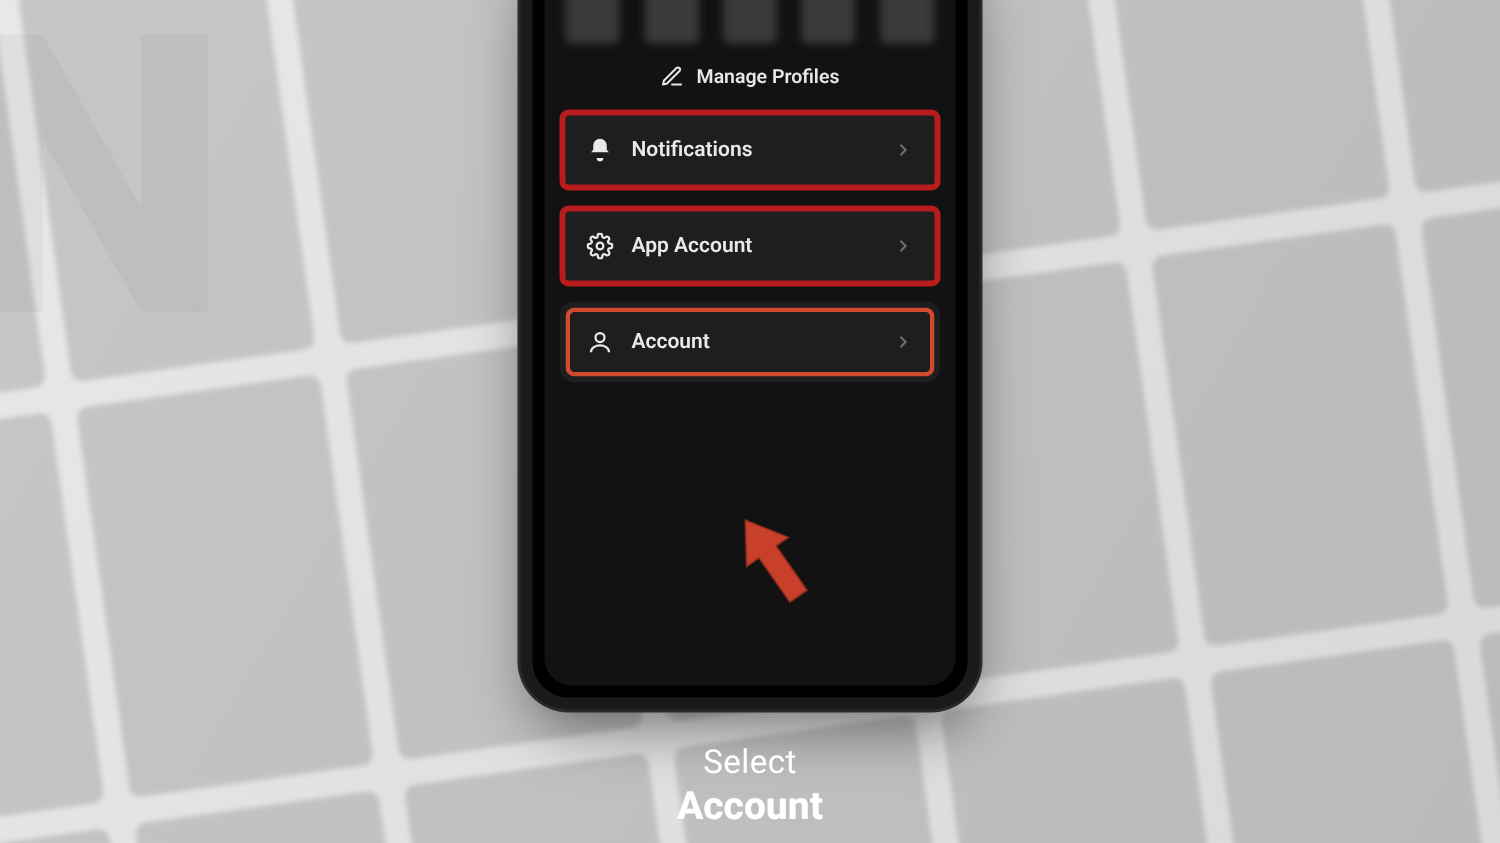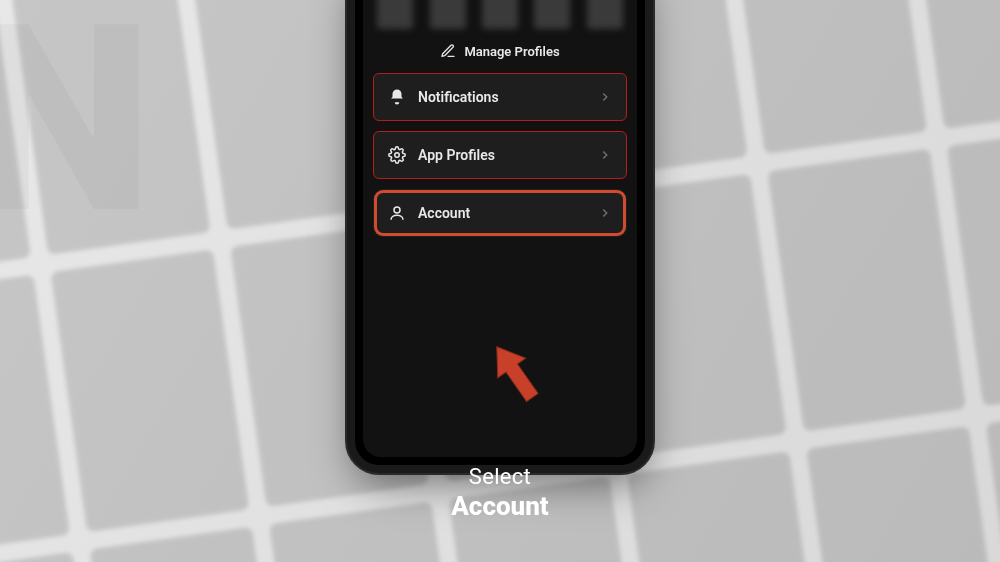--- a/index.html
+++ b/index.html
@@ -13,25 +13,25 @@
   .bg-tiles .tile{width:150px;height:210px;background:#333;border-radius:6px;}
   .bg-n{position:absolute;left:-30px;top:-10px;font-size:260px;font-weight:900;color:#c7c7c7;opacity:.25;pointer-events:none;line-height:1;}
   
   .phone{position:absolute;left:355px;top:-35px;width:290px;height:500px;border-radius:24px;background:#000;
     box-shadow:0 0 0 8px #1a1a1a,0 0 0 10px #2a2a2a,0 18px 40px rgba(0,0,0,.5);}
   .phone .screen{position:absolute;inset:8px;border-radius:18px;background:#121212;overflow:hidden;}
   .profiles{display:flex;justify-content:space-around;padding:10px 6px 4px;filter:blur(3px);}
   .profiles .p{width:36px;height:46px;border-radius:4px;background:#3a3a3a;}
   .manage{display:flex;align-items:center;justify-content:center;gap:8px;color:#e7e7e7;font-size:13px;font-weight:600;padding:10px 0 14px;}
   .menu{padding:0 10px;}
-  .item{position:relative;display:flex;align-items:center;gap:12px;background:#1e1e1e;border:1px solid #b91c1c;border-radius:6px;padding:14px 14px;margin-bottom:10px;color:#e9e9e9;font-size:14px;font-weight:600;}
+  .item{position:relative;display:flex;align-items:center;gap:12px;background:#1e1e1e;border:4px solid #b91c1c;border-radius:6px;padding:14px 14px;margin-bottom:10px;color:#e9e9e9;font-size:14px;font-weight:600;}
   .item .ico{width:18px;height:18px;display:flex;align-items:center;justify-content:center;color:#e9e9e9;flex:none;}
   .item .chev{margin-left:auto;color:#6f6f6f;}
   .item.highlight{box-shadow:0 0 0 3px #d24a2f inset;border-color:transparent;border-radius:10px;}
-  .caption{position:absolute;left:0;right:0;top:464px;text-align:center;color:#fff;}
+  .caption{position:absolute;left:0;right:0;top:496px;text-align:center;color:#fff;}
   .caption .line1{font-size:22px;font-weight:400;letter-spacing:.3px;}
   .caption .line2{font-size:26px;font-weight:800;margin-top:2px;}
   
   .arrow{position:absolute;left:473px;top:332px;pointer-events:none;}
   svg{display:block;}
 </style>
 </head>
 <body>
 
 <div class="stage">
@@ -104,21 +104,21 @@
         </div>
 
 
         <div class="item">
           <span class="ico">
             <svg width="18" height="18" viewBox="0 0 24 24" fill="none" stroke="currentColor" stroke-width="2">
                 <circle cx="12" cy="12" r="3"></circle>
                 <path d="M19.4 15a1.65 1.65 0 0 0 .33 1.82l.06.06a2 2 0 1 1-2.83 2.83l-.06-.06a1.65 1.65 0 0 0-1.82-.33 1.65 1.65 0 0 0-1 1.51V21a2 2 0 0 1-4 0v-.09a1.65 1.65 0 0 0-1-1.51 1.65 1.65 0 0 0-1.82.33l-.06.06a2 2 0 1 1-2.83-2.83l.06-.06A1.65 1.65 0 0 0 4.6 15a1.65 1.65 0 0 0-1.51-1H3a2 2 0 0 1 0-4h.09A1.65 1.65 0 0 0 4.6 9a1.65 1.65 0 0 0-.33-1.82l-.06-.06A2 2 0 1 1 7.04 4.29l.06.06A1.65 1.65 0 0 0 8.92 4.68 1.65 1.65 0 0 0 9.92 3.17V3a2 2 0 0 1 4 0v.09c0 .66.39 1.26 1 1.51.61.25 1.3.11 1.82-.33l.06-.06a2 2 0 1 1 2.83 2.83l-.06.06c-.44.52-.58 1.21-.33 1.82.25.61.85 1 1.51 1H21a2 2 0 0 1 0 4h-.09c-.66 0-1.26.39-1.51 1z"></path>
               </svg>
           </span>
-          <span>App Profiles</span>
+          <span>App Account</span>
           <span class="chev">
             <svg width="14" height="14" viewBox="0 0 24 24" fill="none" stroke="currentColor" stroke-width="2.5">
                 <polyline points="9 18 15 12 9 6"></polyline>
               </svg>
           </span>
         </div>
 
         <div class="item highlight">
           <span class="ico">
             <svg width="18" height="18" viewBox="0 0 24 24" fill="none" stroke="currentColor" stroke-width="2">

